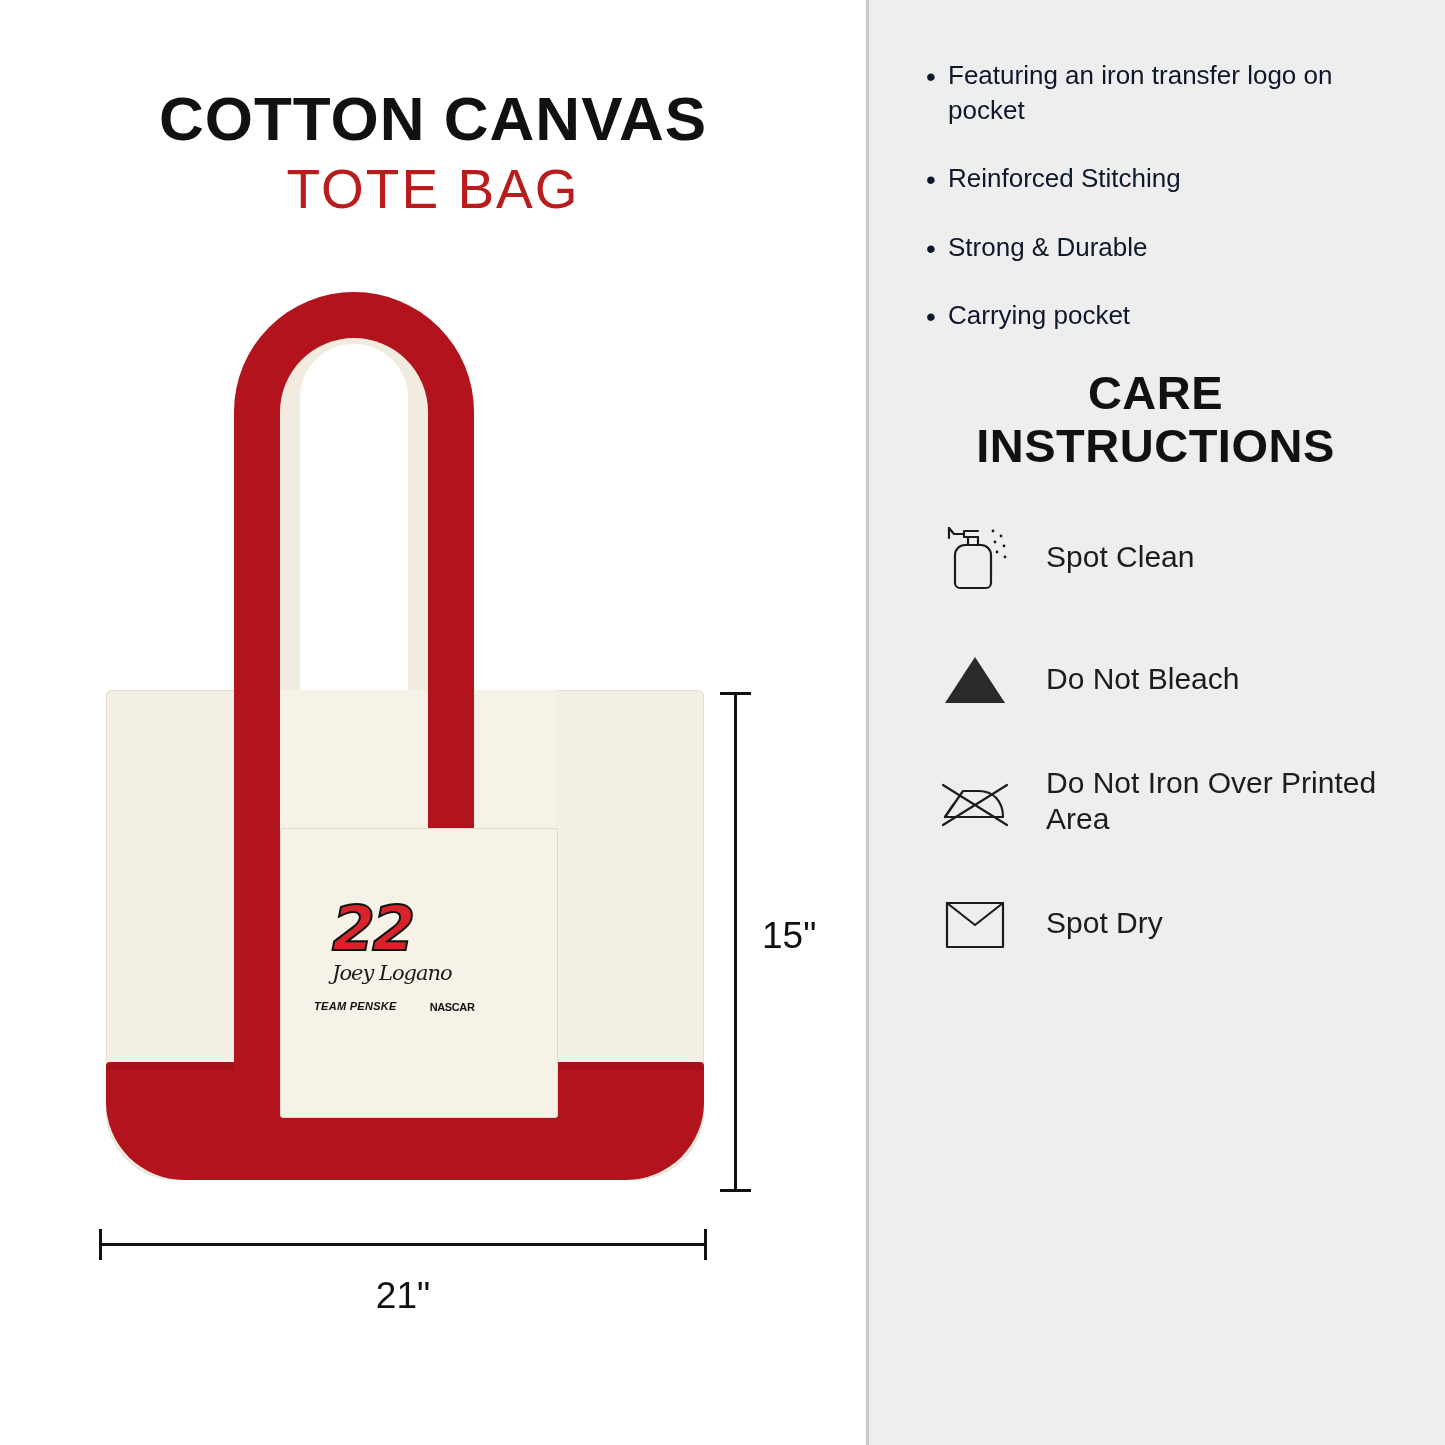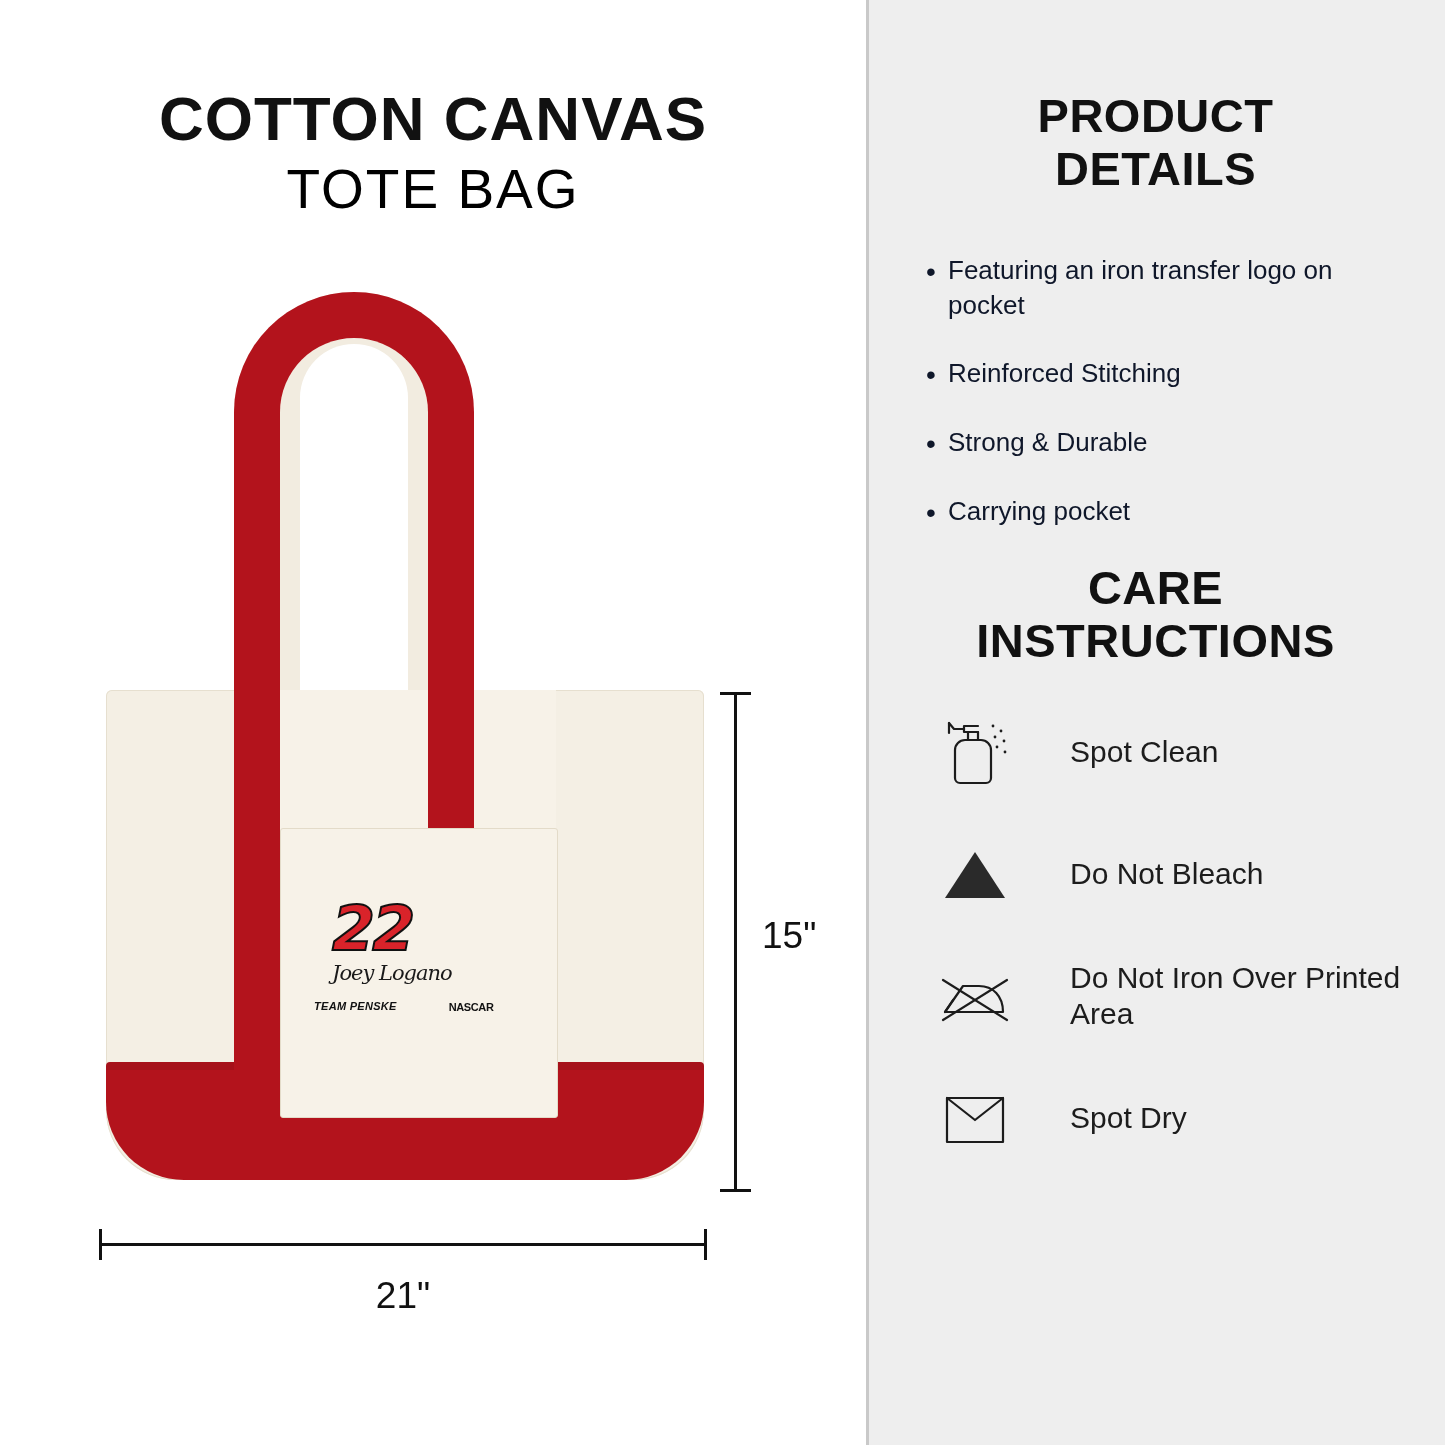--- a/index.html
+++ b/index.html
@@ -39,21 +39,21 @@
     font-weight: 700;
     letter-spacing: 1px;
     color: #111111;
     line-height: 1.0;
     margin: 0;
   }
   .title-sub {
     font-size: 55px;
     font-weight: 300;
     letter-spacing: 2px;
-    color: #000000;
+    color: #b91c1c;
     line-height: 1.15;
     margin: 8px 0 0 0;
   }
 
   
   .bag-wrap {
     position: absolute;
     left: 84px;
     top: 280px;
     width: 640px;
@@ -180,21 +180,21 @@
     font-family: "DejaVu Serif", serif;
     font-size: 21px;
     font-style: italic;
     color: #1a1a1a;
     margin: 0 0 16px 28px;
     letter-spacing: -1px;
   }
   .logo-foot {
     display: flex;
     align-items: center;
-    gap: 52px;
+    gap: 33px;
     margin-left: 10px;
   }
   .logo-team {
     font-size: 11px;
     font-weight: 700;
     font-style: italic;
     line-height: 1.05;
     color: #111;
     letter-spacing: 0.3px;
   }
@@ -314,21 +314,21 @@
   .care-heading {
   }
   .care-list {
     margin: 42px 0 0 0;
     padding: 0 30px 0 66px;
     list-style: none;
   }
   .care-item {
     display: flex;
     align-items: center;
-    gap: 52px;
+    gap: 28px;
     margin-bottom: 36px;
     min-height: 86px;
   }
   .care-icon {
     flex: 0 0 86px;
     width: 86px;
     height: 86px;
     display: flex;
     align-items: center;
     justify-content: center;
@@ -377,24 +377,20 @@
     <div class="v-measure"></div>
     <div class="v-label">15"</div>
     <div class="h-measure"></div>
     <div class="h-label">21"</div>
   </div>
 
   <div class="divider"></div>
 
   <div class="right-panel">
 
-    <div class="rp-heading details-heading">
-      <div>PRODUCT</div>
-      <div>DETAILS</div>
-    </div>
 
     <ul class="details-list">
       <li>Featuring an iron transfer logo on pocket</li>
       <li>Reinforced Stitching</li>
       <li>Strong &amp; Durable</li>
       <li>Carrying pocket</li>
     </ul>
 
     <div class="rp-heading care-heading">
       <div>CARE</div>

